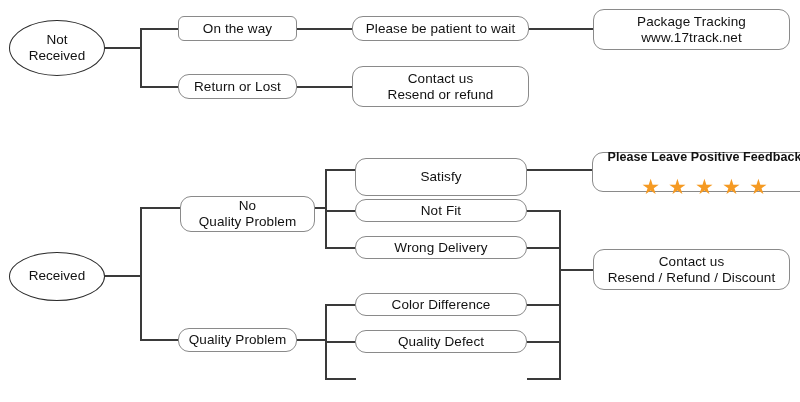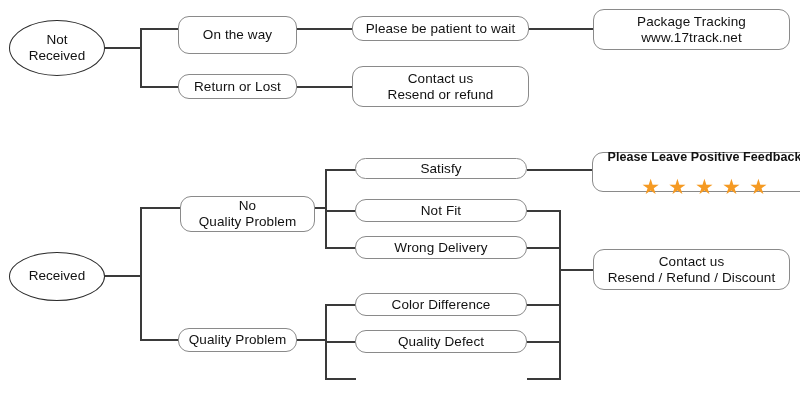--- a/index.html
+++ b/index.html
@@ -95,21 +95,21 @@
   </div>
 
   <div class="line-h" style="left:105px; top:47px; width:36px;"></div>
 
   <div class="line-v" style="left:140px; top:28px; height:59px;"></div>
 
   <div class="line-h" style="left:140px; top:28px; width:40px;"></div>
 
   <div class="line-h" style="left:140px; top:86px; width:40px;"></div>
 
-  <div class="node" style="left:178px; top:16px; width:119px; height:38px;">
+  <div class="node" style="left:178px; top:16px; width:119px; height:25px;border-radius:6px;">
     <span class="ln">On the way</span>
   </div>
 
   <div class="line-h" style="left:297px; top:28px; width:56px;"></div>
 
   <div class="node" style="left:352px; top:16px; width:177px; height:25px;">
     <span class="ln">Please be patient to wait</span>
   </div>
 
   <div class="line-h" style="left:529px; top:28px; width:65px;"></div>
@@ -146,21 +146,21 @@
     <span class="ln">No</span>
     <span class="ln">Quality Problem</span>
   </div>
 
   <div class="line-h" style="left:297px; top:207px; width:29px;"></div>
   <div class="line-v" style="left:325px; top:169px; height:79px;"></div>
   <div class="line-h" style="left:325px; top:169px; width:31px;"></div>
   <div class="line-h" style="left:325px; top:210px; width:31px;"></div>
   <div class="line-h" style="left:325px; top:247px; width:31px;"></div>
 
-  <div class="node" style="left:355px; top:158px; width:172px; height:21px;">
+  <div class="node" style="left:355px; top:158px; width:172px; height:38px;">
     <span class="ln">Satisfy</span>
   </div>
 
   <div class="line-h" style="left:527px; top:169px; width:66px;"></div>
 
   <div class="node feedback" style="left:592px; top:152px; width:225px; height:40px;gap:12px;">
     <span class="fb-text">Please Leave Positive Feedback</span>
     <span class="stars">
       <span class="star" style="color:#F59A23">★</span>
       <span class="star" style="color:#F59A23">★</span>

